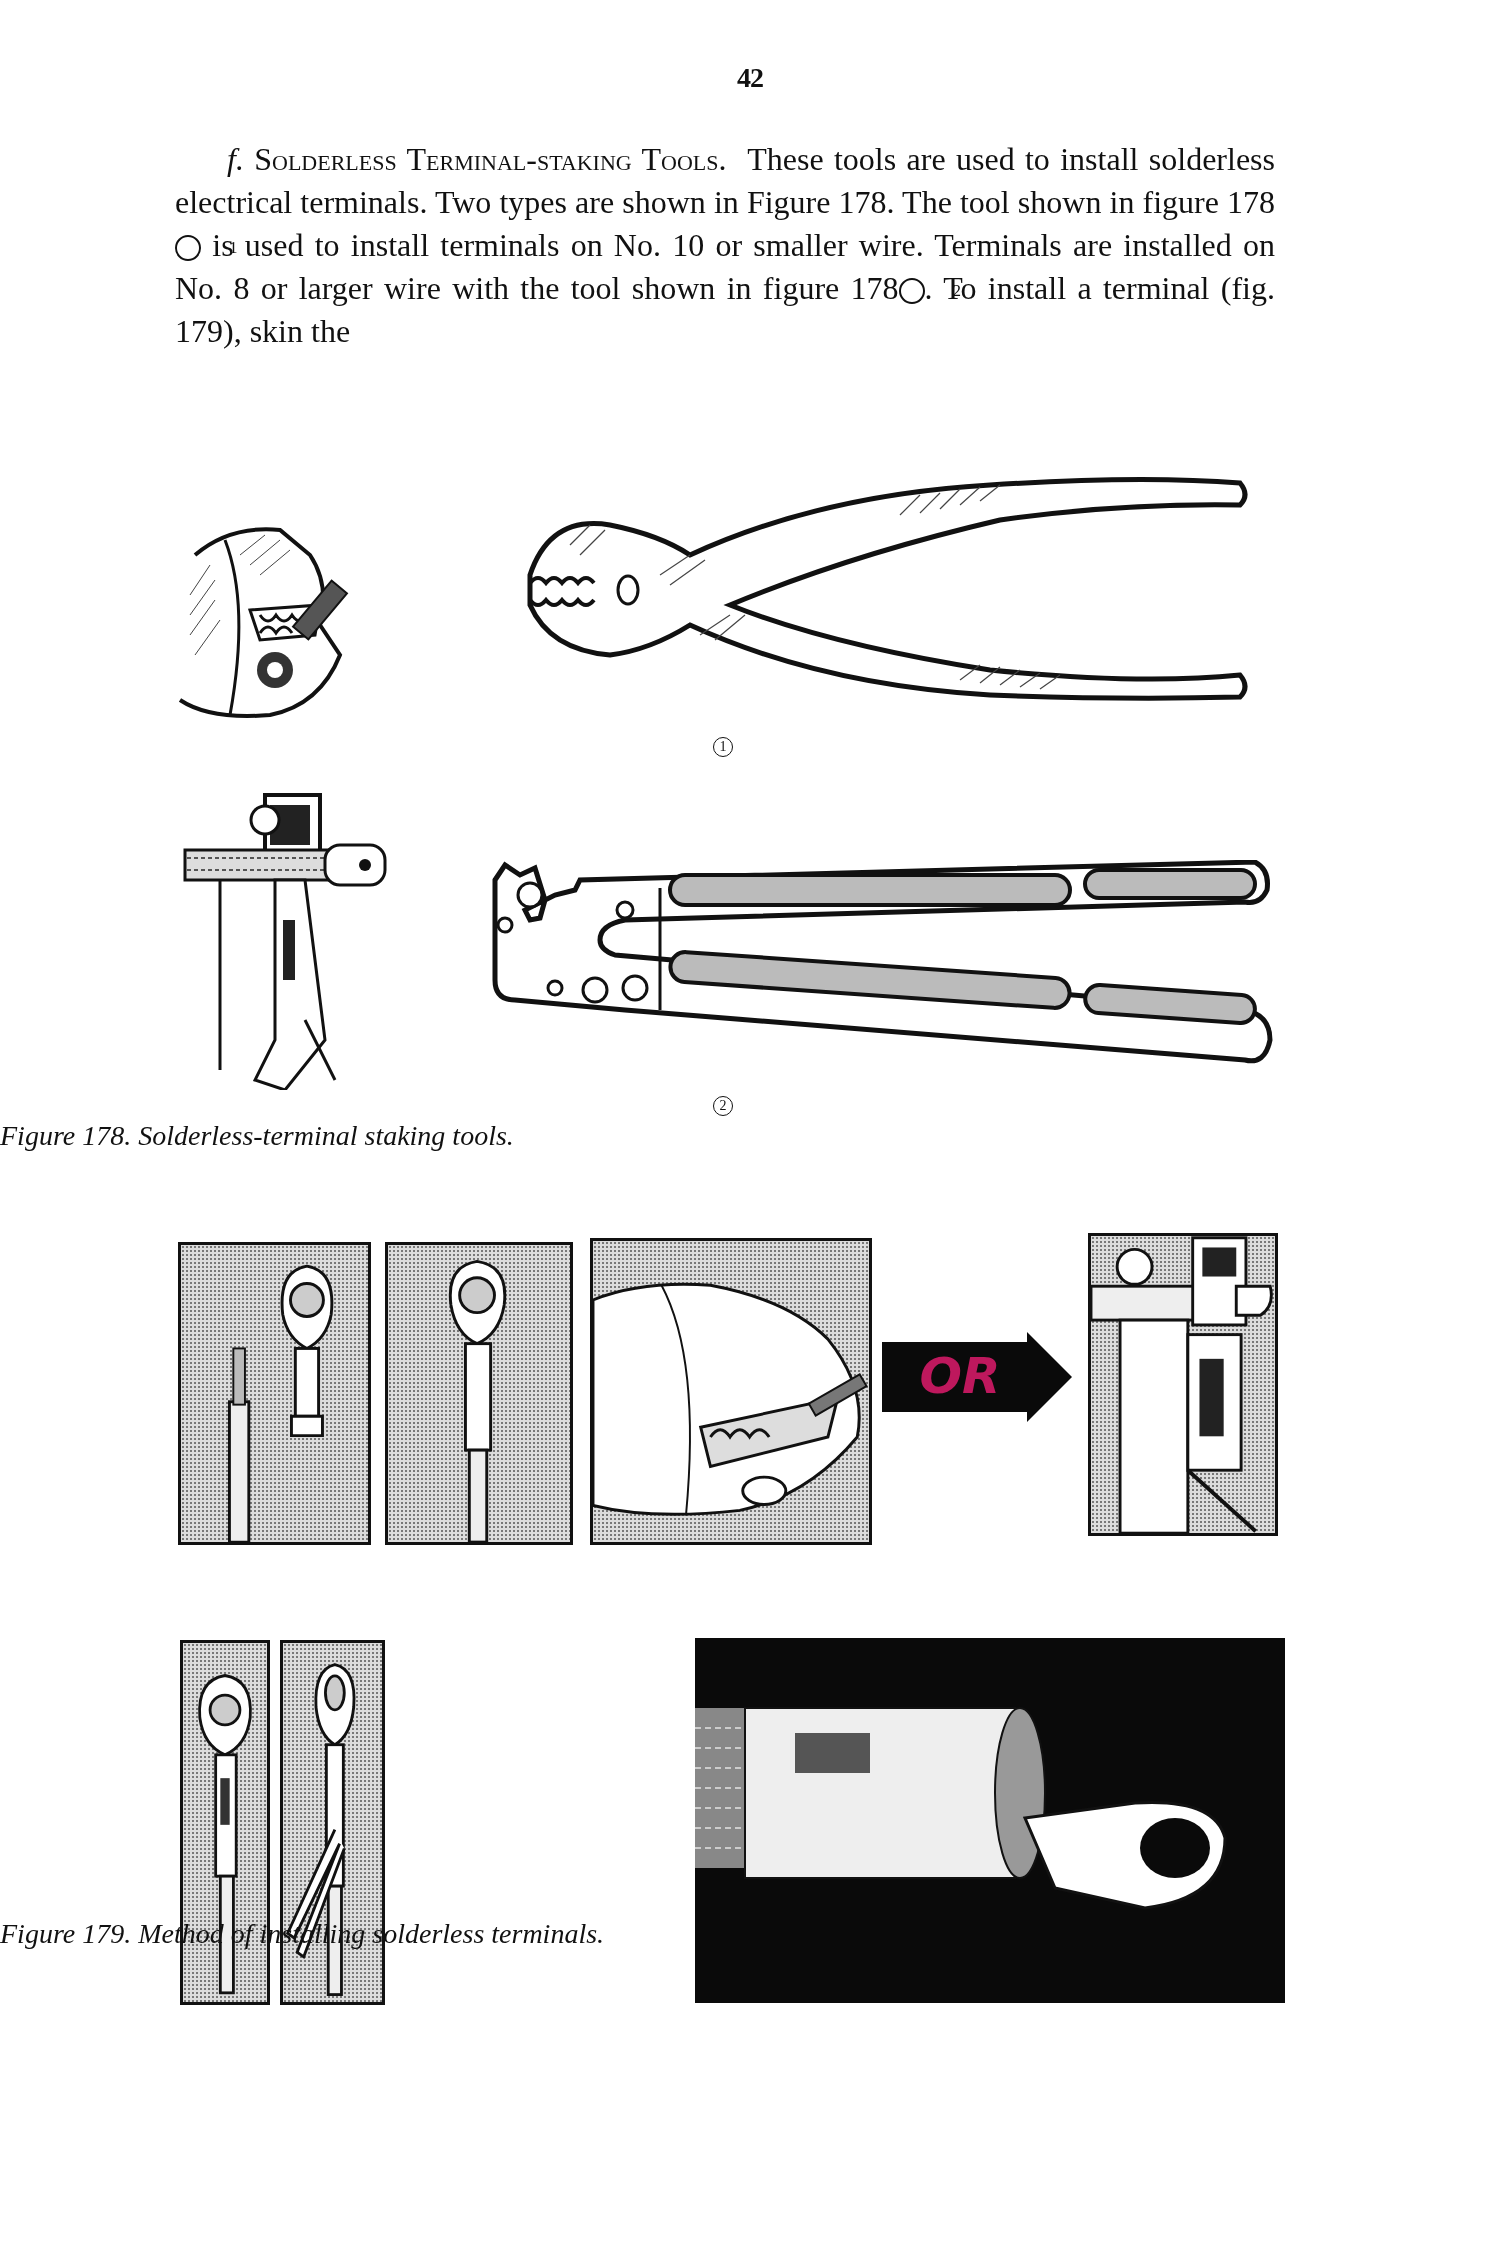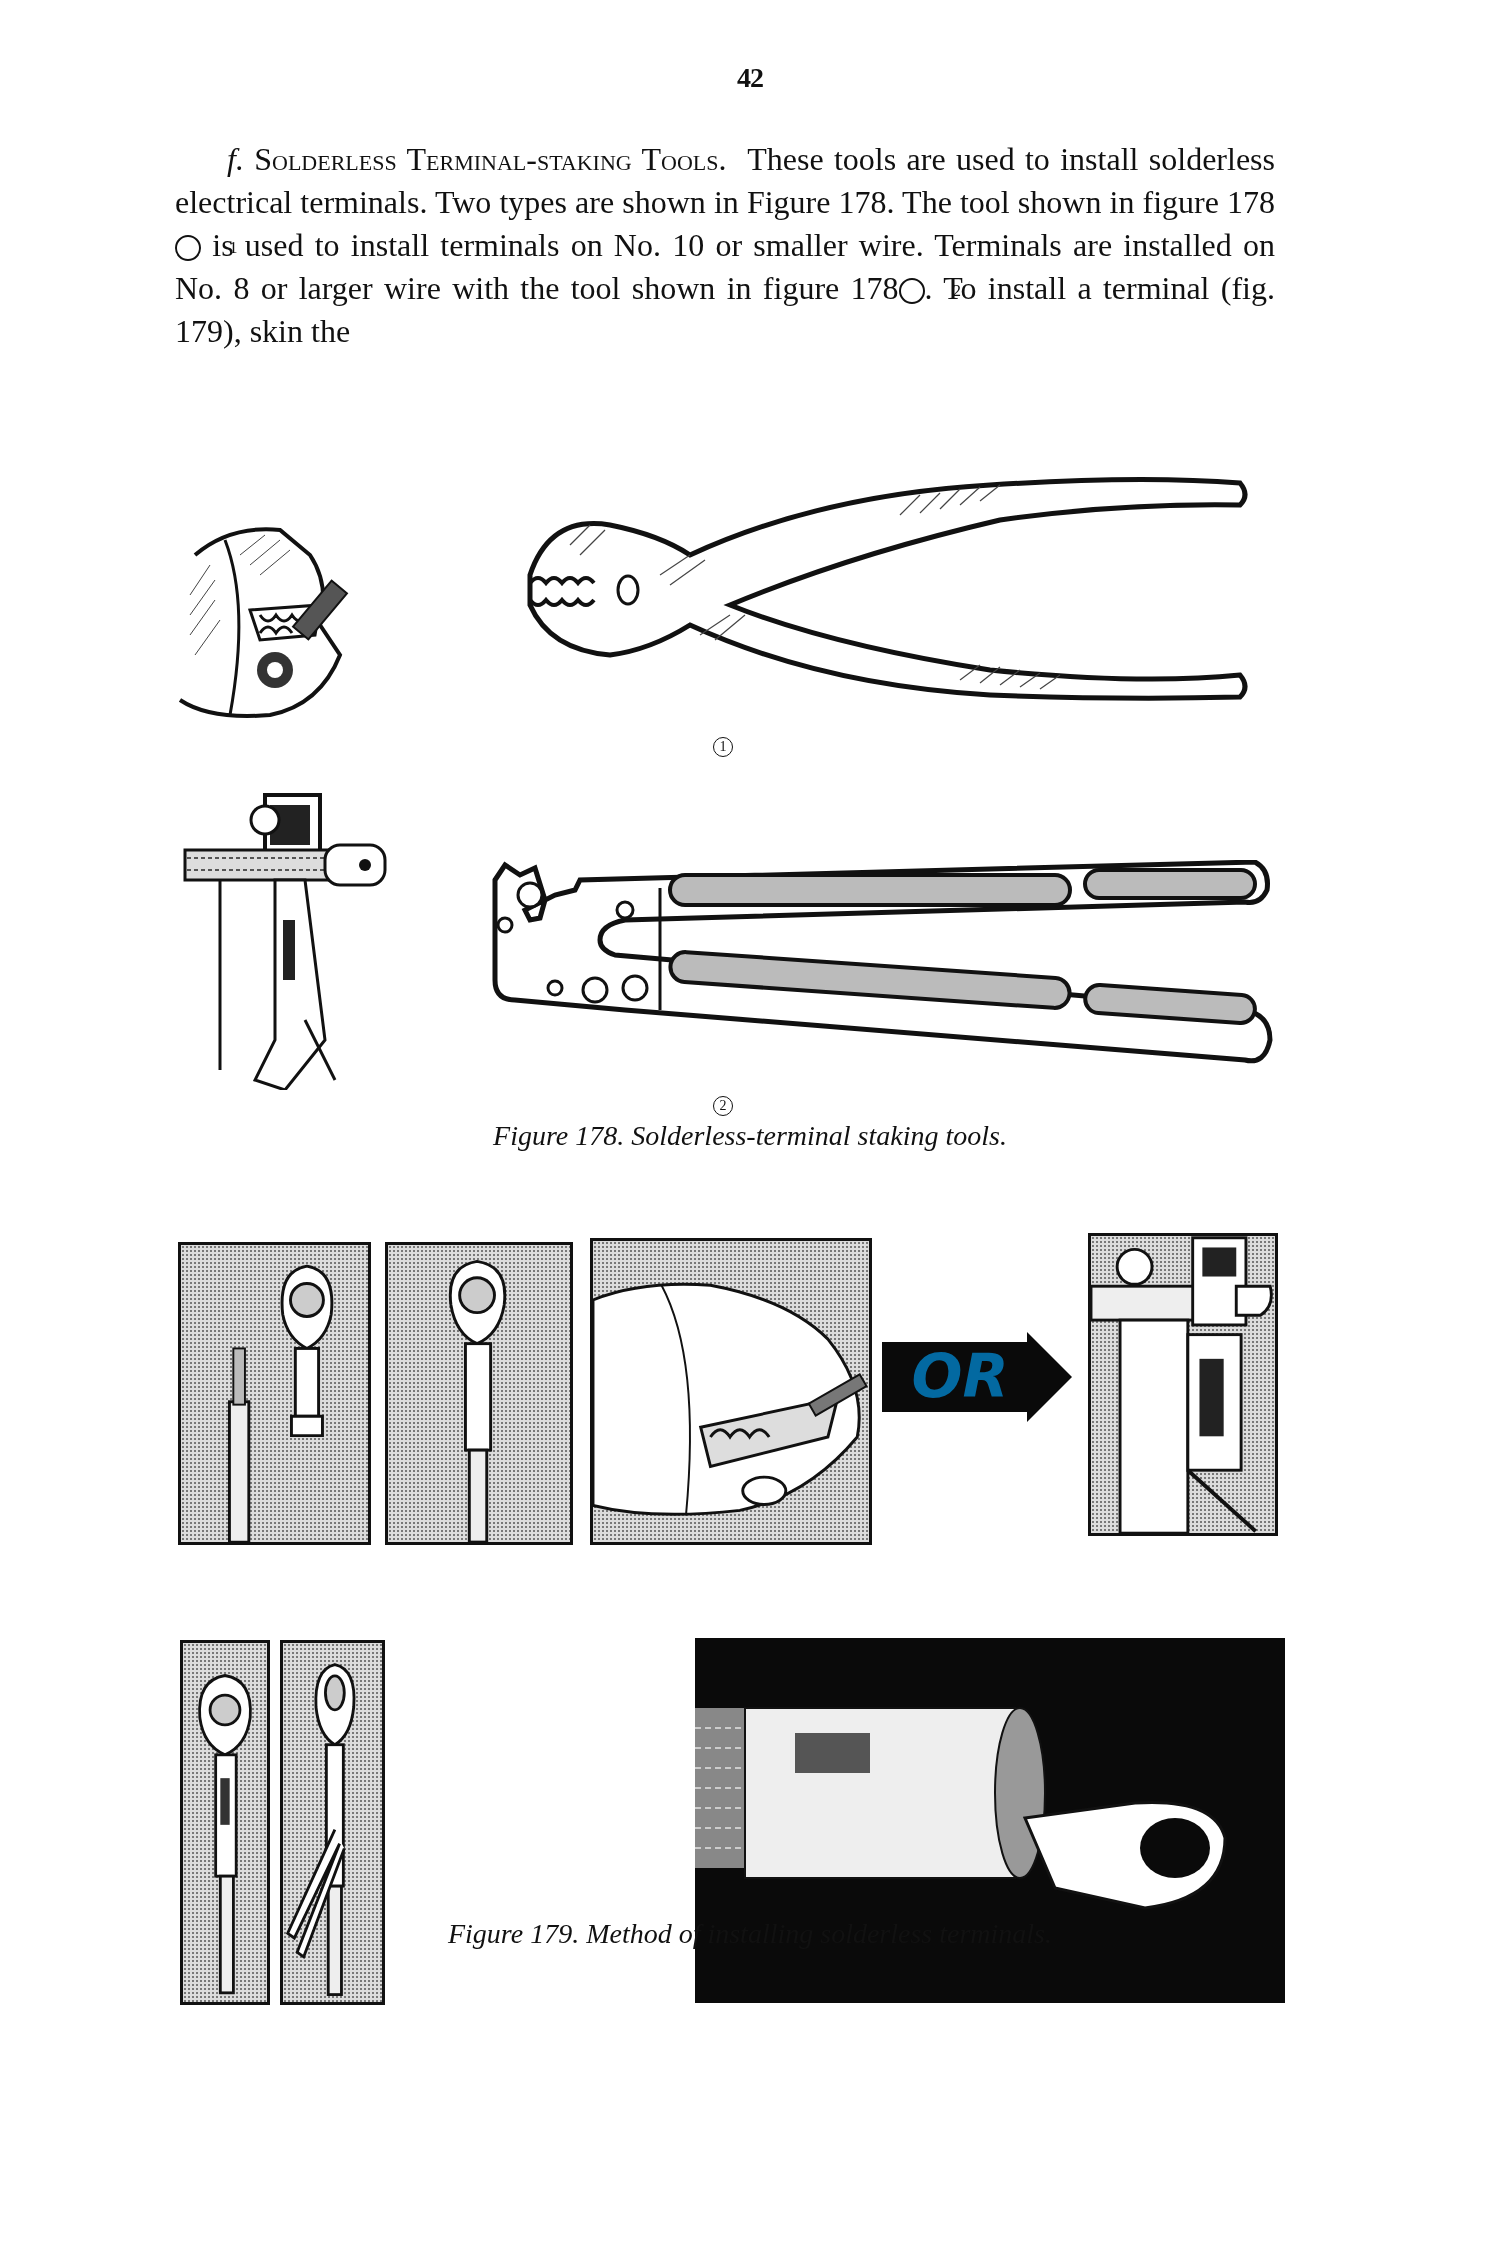--- a/index.html
+++ b/index.html
@@ -5,26 +5,26 @@
   html, body { margin: 0; padding: 0; background: #ffffff; }
   body { width: 1500px; height: 2250px; position: relative; overflow: hidden; font-family: "Liberation Serif", "DejaVu Serif", serif; color: #111; }
   .page-number { position: absolute; top: 62px; left: 0; width: 1500px; text-align: center; font-family: Liberation Serif, serif; font-weight: bold; font-size: 28px; letter-spacing: -1px; }
   .body-text { position: absolute; left: 175px; top: 138px; width: 1100px; font-size: 32px; line-height: 43px; text-align: justify; }
   .body-text p { margin: 0; }
   .body-text p.indent { text-indent: 52px; }
   .sc { font-variant: small-caps; }
   .circ { display: inline-block; width: 22px; height: 22px; border: 2px solid #111; border-radius: 50%; font-size: 17px; line-height: 22px; text-align: center; vertical-align: 3px; }
   .fig-label { position: absolute; font-size: 20px; width: 30px; height: 30px; text-align: center; line-height: 30px; }
   .fig-label .c { display: inline-block; width: 18px; height: 18px; border: 1.5px solid #111; border-radius: 50%; font-size: 14px; line-height: 18px; }
-  .caption { position: absolute; left: 0; width: 1500px; text-align: center; font-style: italic; font-size: 28px; }
+  .caption { position: absolute; left: 0; width: 1500px; font-style: italic; font-size: 28px; }
   .illus { position: absolute; }
   .panel { position: absolute; border: 3px solid #111; box-sizing: border-box; background-color: #dcdcdc; background-image: radial-gradient(#777 0.9px, transparent 1px); background-size: 4px 4px; overflow: hidden; }
   .panel svg { position: absolute; left: 0; top: 0; width: 100%; height: 100%; }
   .or-arrow { position: absolute; left: 882px; top: 1332px; width: 190px; height: 90px; }
-  .or-text { position: absolute; left: 905px; top: 1343px; width: 110px; height: 66px; color: #0369a1; font-family: "DejaVu Sans", sans-serif; font-weight: bold; font-style: italic; font-size: 60px; line-height: 66px; text-align: center; }
+  .or-text { position: absolute; left: 905px; top: 1343px; width: 110px; height: 66px; color: #be185d; font-family: "DejaVu Sans", sans-serif; font-weight: bold; font-style: italic; font-size: 50px; line-height: 66px; text-align: center; }
   .dark-panel { position: absolute; left: 695px; top: 1638px; width: 590px; height: 365px; background: #0a0a0a; overflow: hidden; }
 </style>
 </head>
 <body>
 
 <div class="page-number">42</div>
 
 <div class="body-text">
   <p class="indent"><i>f.</i> <span class="sc">Solderless Terminal-staking Tools.</span>&nbsp;&nbsp;<span>These tools are used to install solderless electrical terminals. Two types are shown in Figure 178. The tool shown in figure 178</span><span class="circ">1</span> <span>is used to install terminals on No. 10 or smaller wire. Terminals are installed on No. 8 or larger wire with the tool shown in figure 178</span><span class="circ">2</span><span>. To install a terminal (fig. 179), skin the</span></p>
 </div>

